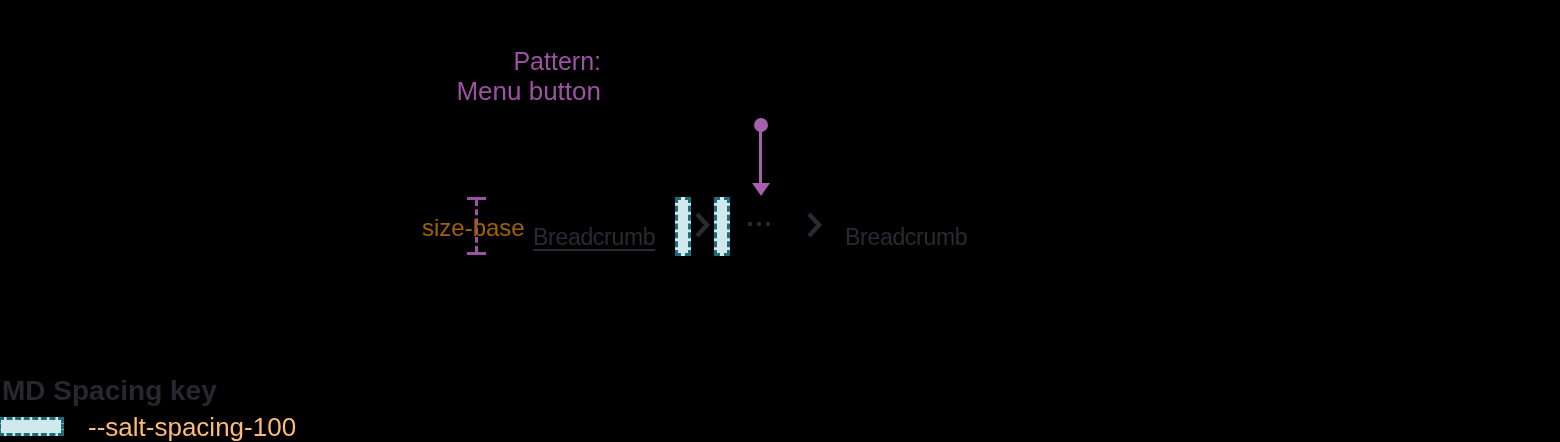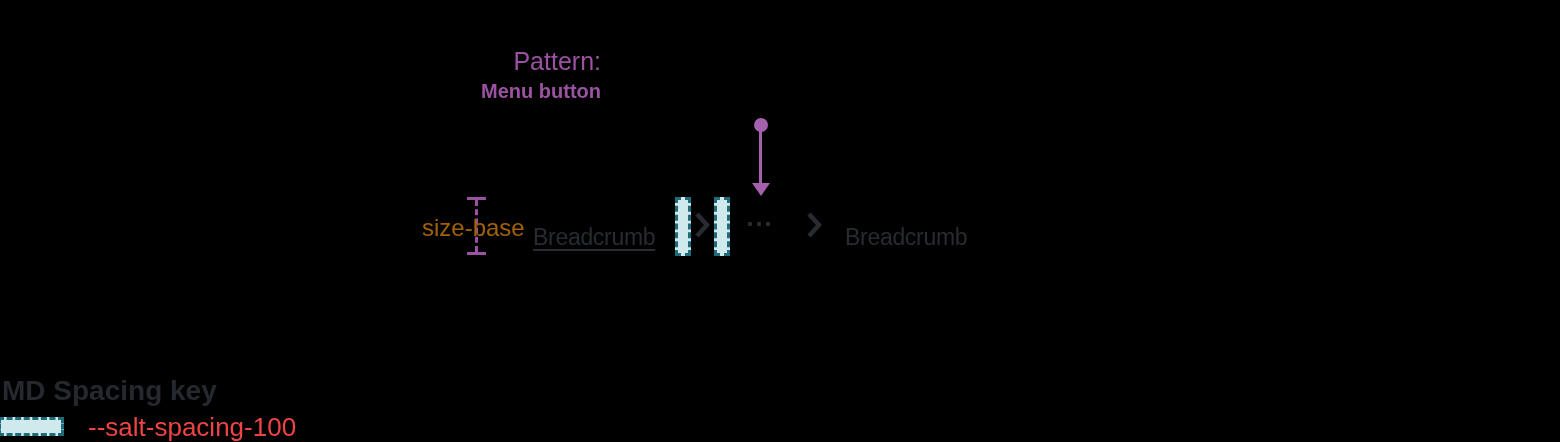--- a/index.html
+++ b/index.html
@@ -3,21 +3,21 @@
 <meta charset="utf-8">
 <style>
   html,body{margin:0;padding:0;background:#000;}
   .canvas{
     position:relative;width:1384px;height:442px;background:#000000;
     font-family:"Liberation Sans", sans-serif;overflow:hidden;
   }
   
   .callout{position:absolute;top:46px;right:783px;text-align:right;color:#9c52a2;z-index:3;}
   .callout-eyebrow{font-size:25px;line-height:30px;font-weight:400;}
-  .callout-title{font-size:20px;line-height:31px;font-weight:700;}
+  .callout-title{font-size:26px;line-height:31px;font-weight:400;}
   .arrow-dot{position:absolute;left:754px;top:118px;width:14px;height:14px;border-radius:50%;background:#a560ae;z-index:3;}
   .arrow-line{position:absolute;left:759px;top:129px;width:3px;height:55px;background:#a560ae;z-index:3;}
   .arrow-head{position:absolute;left:752px;top:183px;width:0;height:0;
     border-left:9px solid transparent;border-right:9px solid transparent;border-top:13px solid #a560ae;z-index:3;}
   
   .bracket-cap{position:absolute;left:467px;width:19px;height:3px;background:#9c52a2;z-index:1;}
   .bracket-cap.top{top:197px;}
   .bracket-cap.bottom{top:252px;}
   .bracket-line{position:absolute;left:475px;top:200px;height:52px;width:0;border-left:3px dashed #9c52a2;z-index:1;}
   .measure-label{position:absolute;left:422px;top:214px;font-size:24px;color:#a16207;z-index:2;}
@@ -31,21 +31,21 @@
   .rect-2{left:714px;}
   .sep{position:absolute;top:211px;width:18px;height:28px;z-index:2;}
   .sep-1{left:694px;}
   .sep-2{left:806px;}
   .overflow-btn{position:absolute;left:748px;top:222px;width:23px;height:6px;display:flex;gap:5px;cursor:pointer;z-index:2;}
   .dot{width:4px;height:4px;background:#282b31;border-radius:1px;}
   
   .key-heading{position:absolute;left:2px;top:351px;font-size:28px;font-weight:700;color:#25282e;z-index:2;margin-top:24px;}
   .key-swatch{position:absolute;left:-2px;top:417px;width:66px;height:19px;background:#cfe9ec;
     border:3px dashed #1f6b7a;box-sizing:border-box;z-index:2;}
-  .key-token{position:absolute;left:88px;top:412px;font-size:26px;color:#ef4444;z-index:2;}
+  .key-token{position:absolute;left:88px;top:412px;font-size:26px;color:#fdba74;z-index:2;}
 </style>
 </head>
 <body>
 
 <div class="canvas">
 
   <div class="callout">
     <div class="callout-eyebrow">Pattern:</div>
     <div class="callout-title">Menu button</div>
   </div>

